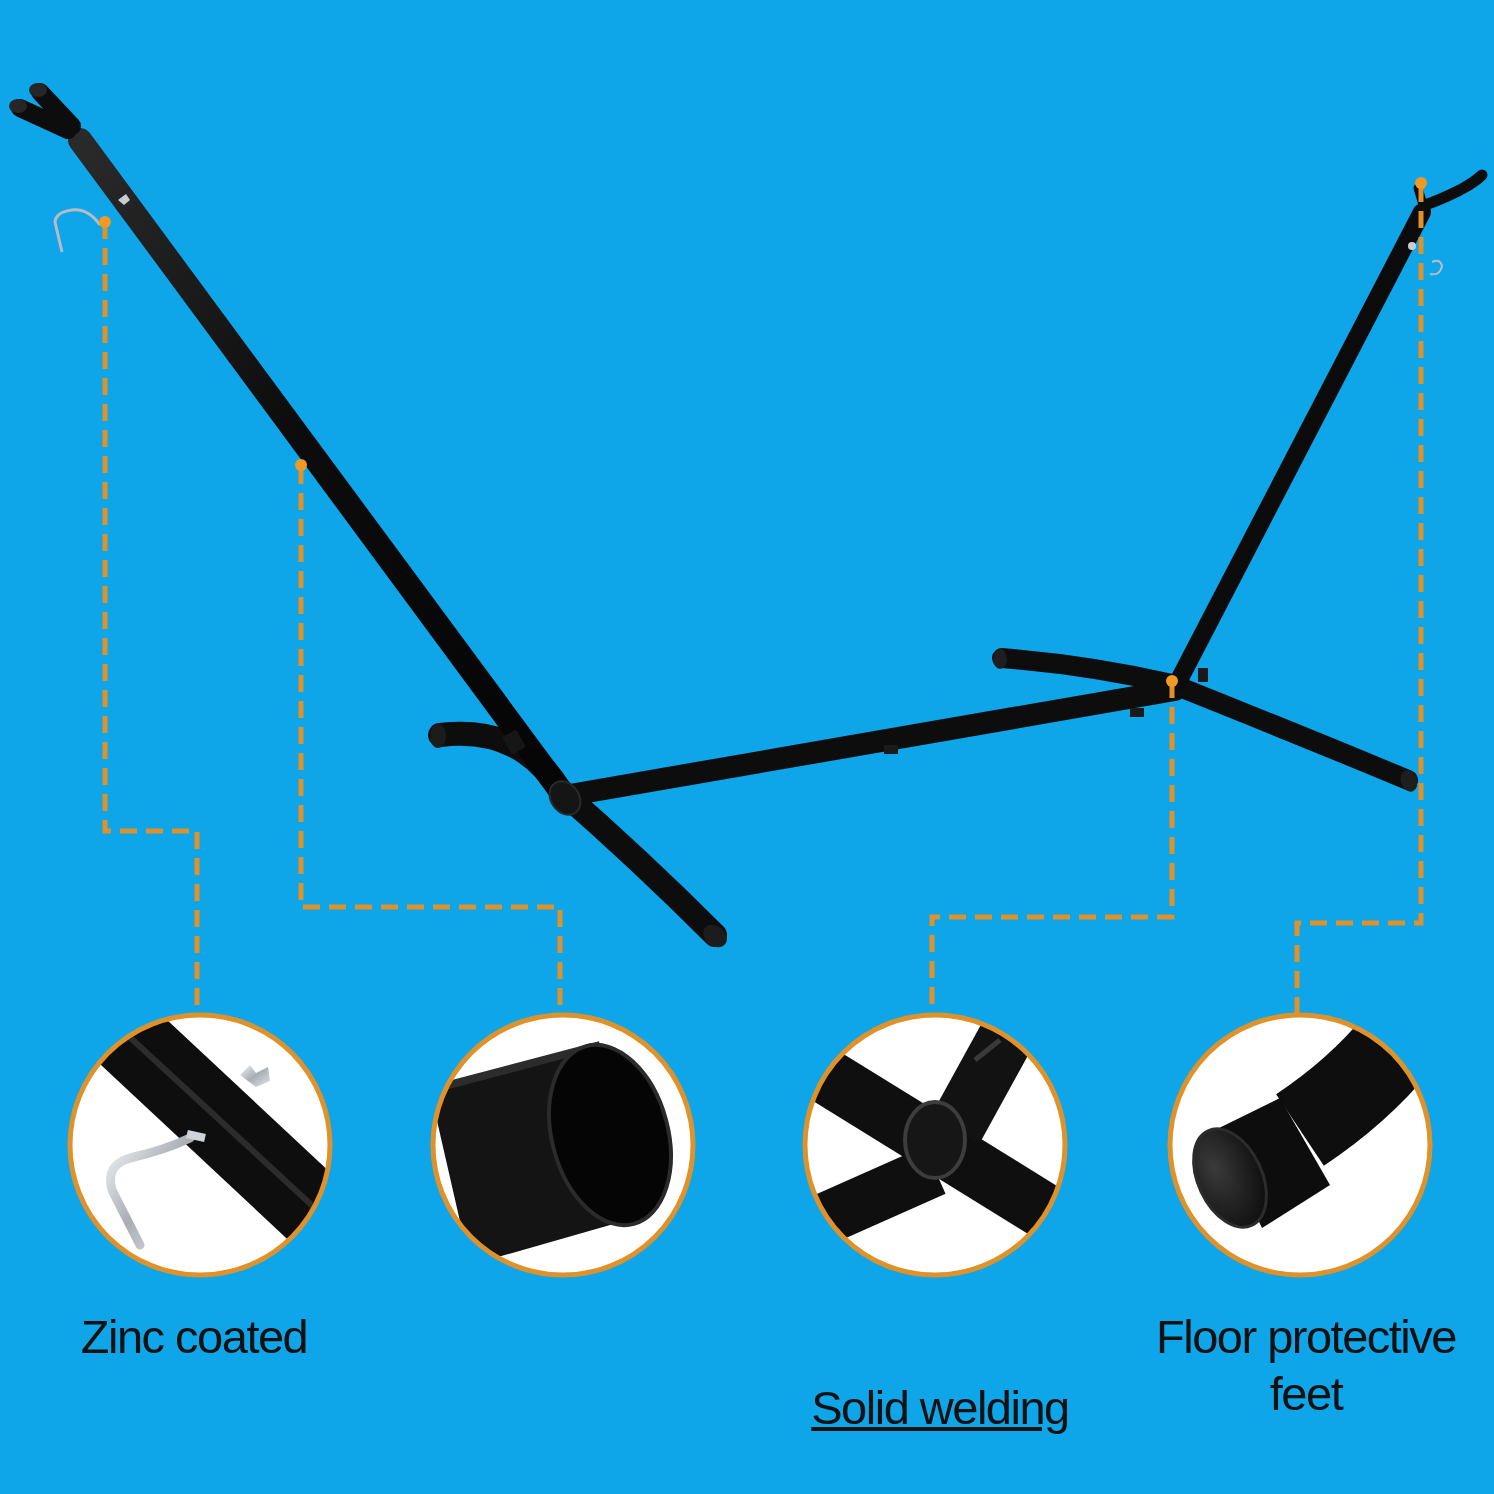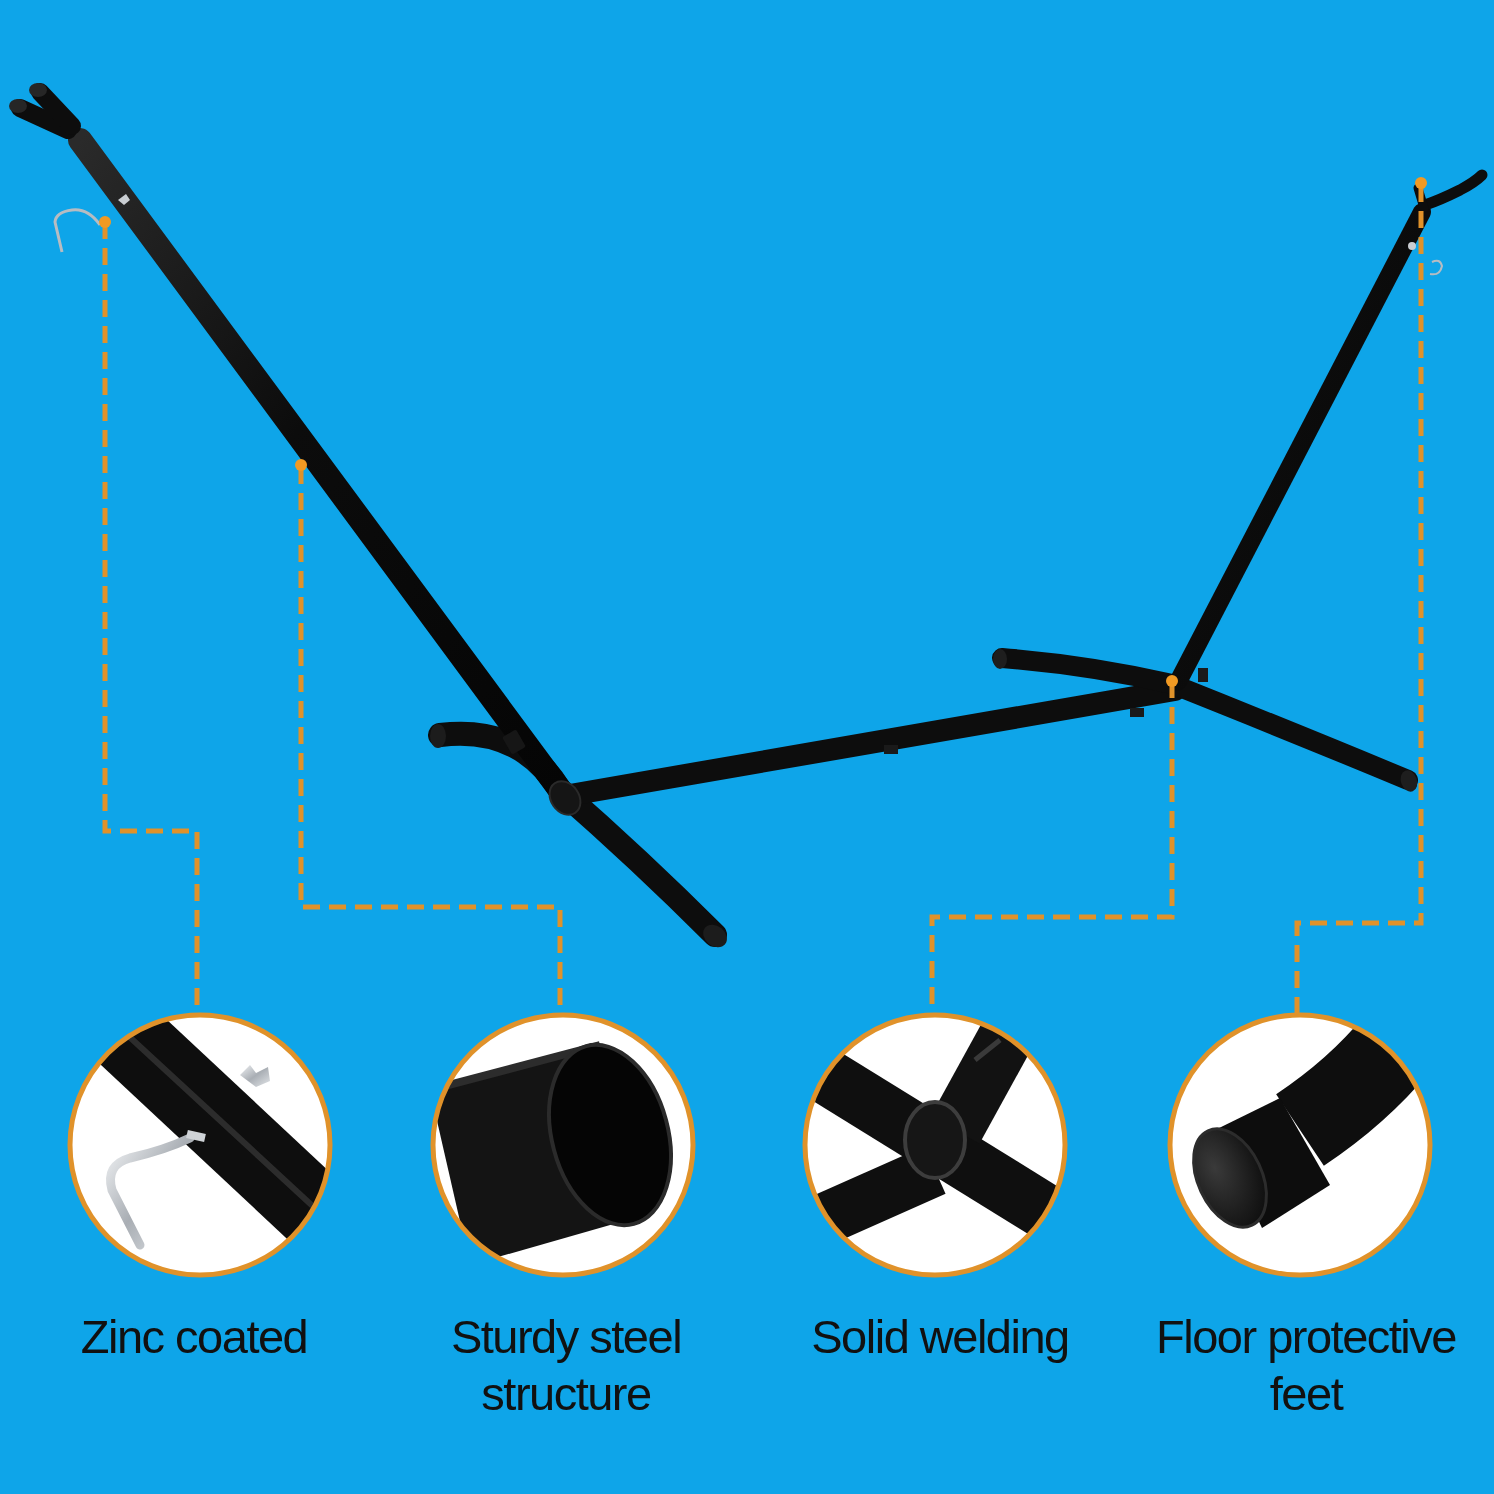--- a/index.html
+++ b/index.html
@@ -148,25 +148,21 @@
       <path d="M1215 1130 L1280 1098 L1330 1185 L1262 1228 Z" fill="#0d0d0d"></path>
       <ellipse cx="1230" cy="1178" rx="32" ry="52" transform="rotate(-25 1230 1178)" fill="url(#capGrad)" stroke="#2c2c2c" stroke-width="3"></ellipse>
     </g>
     <circle cx="1300" cy="1145" r="130" fill="none" stroke="#E0922A" stroke-width="5"></circle>
   </g>
 </svg>
 
 <div class="label" style="left:14px; top:1308px;">
   <span>Zinc coated</span>
 </div>
-<div class="label" style="left:386px; top:1308px;">
-  <span>Sturdy steel</span>
-  <span>structure</span>
-</div>
-<div class="label" style="left:760px; top:1308px;">
+<div class="label" style="left:760px; top:1379px;text-decoration:underline;">
   <span>Solid welding</span>
 </div>
 <div class="label" style="left:1116px; top:1308px; width:380px;">
   <span>Floor protective</span>
   <span>feet</span>
 </div>
 
 </div>
 
 </body></html>

